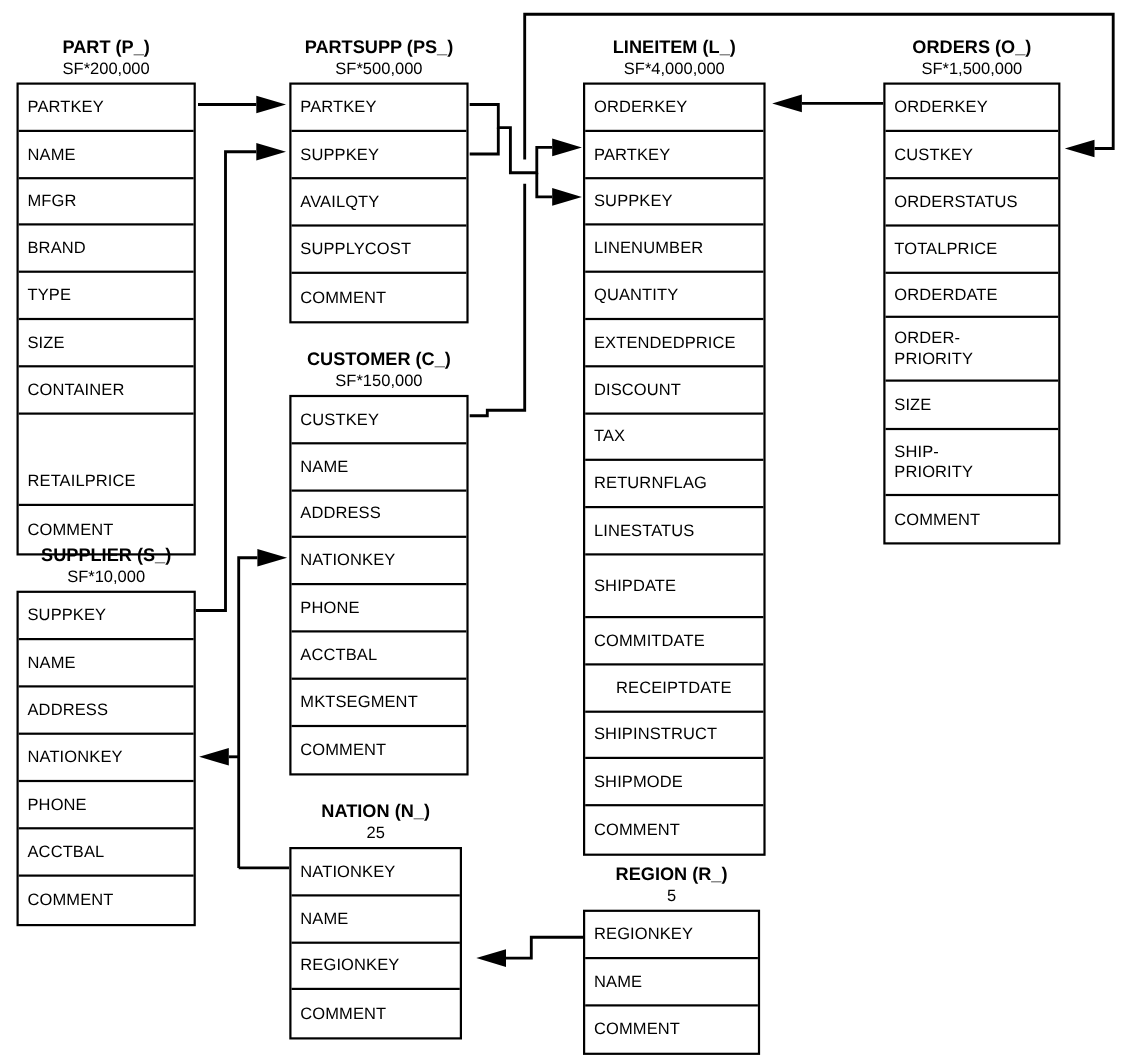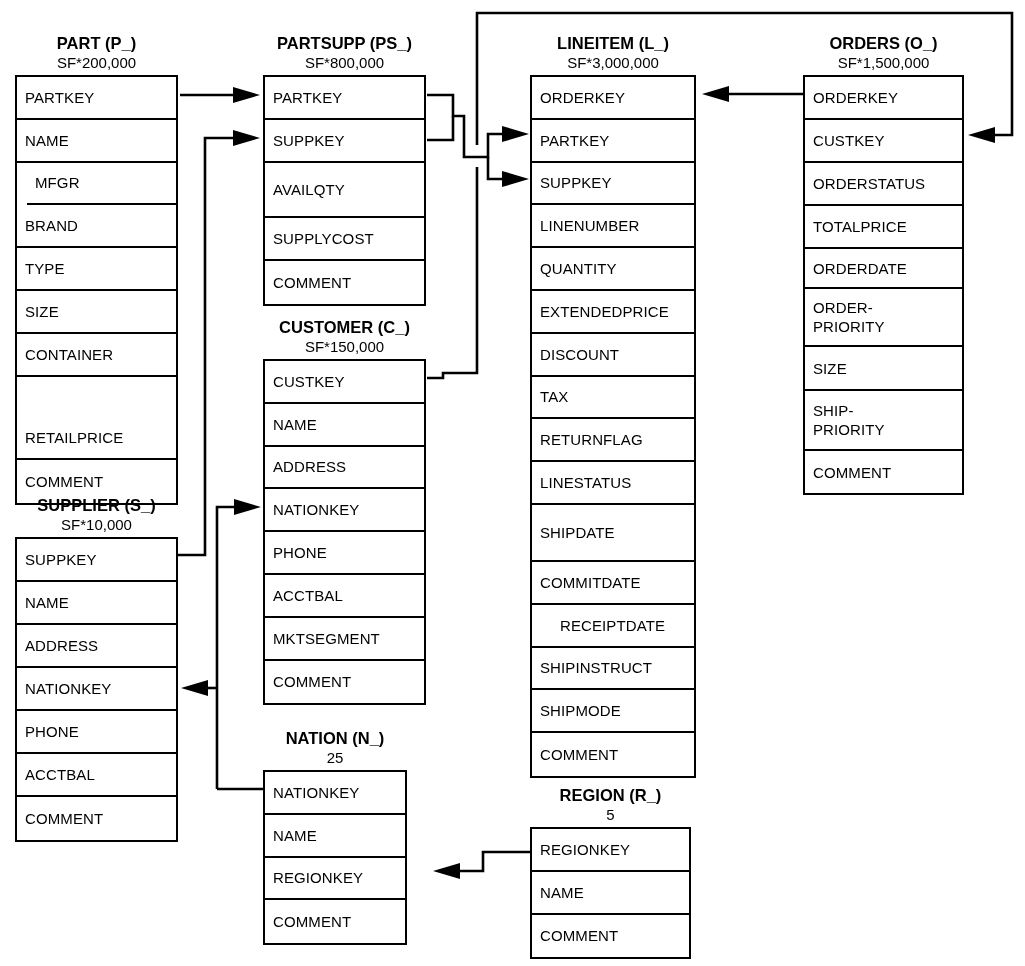--- a/index.html
+++ b/index.html
@@ -80,21 +80,21 @@
 
   <div id="tables">
       <div class="tbl" style="left: 15px; top: 75px; width: 163px;">
         <div class="hdr">
           <div class="tbl-title">PART (P_)</div>
           <div class="tbl-count">SF*200,000</div>
         </div>
         <div class="tbl-box">
           <div class="row" style="height: 42.8px;">PARTKEY</div>
           <div class="row" style="height: 42.8px;">NAME</div>
-          <div class="row" style="height: 42.8px; margin-left: 10px;">MFGR</div>
+          <div class="row" style="height: 42.8px;">MFGR</div>
           <div class="row" style="height: 42.8px;">BRAND</div>
           <div class="row" style="height: 42.8px;">TYPE</div>
           <div class="row" style="height: 42.8px;">SIZE</div>
           <div class="row" style="height: 42.8px;">CONTAINER</div>
           <div class="row" style="height: 42.8px; margin-top: 41px;">RETAILPRICE</div>
           <div class="row" style="height: 42.8px;">COMMENT</div>
         </div>
       </div>
       <div class="tbl" style="left: 15px; top: 537px; width: 163px;">
         <div class="hdr">
@@ -107,62 +107,62 @@
           <div class="row" style="height: 43px;">ADDRESS</div>
           <div class="row" style="height: 43px;">NATIONKEY</div>
           <div class="row" style="height: 43px;">PHONE</div>
           <div class="row" style="height: 43px;">ACCTBAL</div>
           <div class="row" style="height: 43px;">COMMENT</div>
         </div>
       </div>
       <div class="tbl" style="left: 263px; top: 75px; width: 163px;">
         <div class="hdr">
           <div class="tbl-title">PARTSUPP (PS_)</div>
-          <div class="tbl-count">SF*800,000</div>
+          <div class="tbl-count">SF*500,000</div>
         </div>
         <div class="tbl-box">
           <div class="row" style="height: 43px;">PARTKEY</div>
           <div class="row" style="height: 43px;">SUPPKEY</div>
-          <div class="row" style="height: 55px; text-align: right;">AVAILQTY</div>
+          <div class="row" style="height: 43px; text-align: right;">AVAILQTY</div>
           <div class="row" style="height: 43px;">SUPPLYCOST</div>
           <div class="row" style="height: 43px;">COMMENT</div>
         </div>
       </div>
       <div class="tbl" style="left: 263px; top: 359px; width: 163px;">
         <div class="hdr">
           <div class="tbl-title">CUSTOMER (C_)</div>
           <div class="tbl-count">SF*150,000</div>
         </div>
         <div class="tbl-box">
           <div class="row" style="height: 42.8px;">CUSTKEY</div>
           <div class="row" style="height: 42.8px;">NAME</div>
           <div class="row" style="height: 42.8px;">ADDRESS</div>
           <div class="row" style="height: 42.8px;">NATIONKEY</div>
           <div class="row" style="height: 42.8px;">PHONE</div>
           <div class="row" style="height: 42.8px;">ACCTBAL</div>
           <div class="row" style="height: 42.8px;">MKTSEGMENT</div>
           <div class="row" style="height: 42.8px;">COMMENT</div>
         </div>
       </div>
-      <div class="tbl" style="left: 263px; top: 770px; width: 144px;">
+      <div class="tbl" style="left: 263px; top: 770px; width: 157px;">
         <div class="hdr">
           <div class="tbl-title">NATION (N_)</div>
           <div class="tbl-count">25</div>
         </div>
         <div class="tbl-box">
           <div class="row" style="height: 42.8px;">NATIONKEY</div>
           <div class="row" style="height: 42.8px;">NAME</div>
           <div class="row" style="height: 42.8px;">REGIONKEY</div>
           <div class="row" style="height: 42.8px;">COMMENT</div>
         </div>
       </div>
       <div class="tbl" style="left: 530px; top: 75px; width: 166px; border-radius: 24px;">
         <div class="hdr">
           <div class="tbl-title">LINEITEM (L_)</div>
-          <div class="tbl-count">SF*3,000,000</div>
+          <div class="tbl-count">SF*4,000,000</div>
         </div>
         <div class="tbl-box">
           <div class="row" style="height: 42.8px;">ORDERKEY</div>
           <div class="row" style="height: 42.8px;">PARTKEY</div>
           <div class="row" style="height: 42.8px;">SUPPKEY</div>
           <div class="row" style="height: 42.8px;">LINENUMBER</div>
           <div class="row" style="height: 42.8px;">QUANTITY</div>
           <div class="row" style="height: 42.8px;">EXTENDEDPRICE</div>
           <div class="row" style="height: 42.8px;">DISCOUNT</div>
           <div class="row" style="height: 42.8px;">TAX</div>

